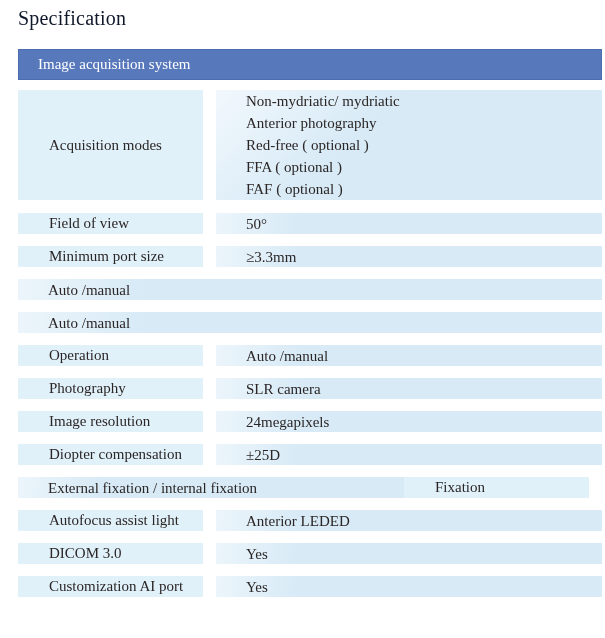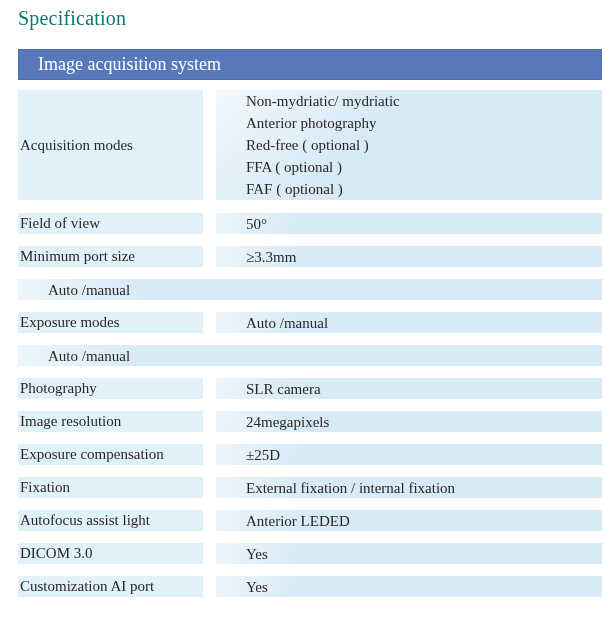--- a/index.html
+++ b/index.html
@@ -15,39 +15,39 @@
   *{box-sizing:border-box;margin:0;padding:0;}
   html,body{background:var(--page-bg);}
   body{
     width:605px;height:638px;overflow:hidden;
     font-family:"Liberation Serif","DejaVu Serif",serif;
     color:var(--text);
   }
   .page{padding:6px 0 0 18px;width:602px;}
   .doc-title{
     font-size:20px;line-height:24px;font-weight:normal;
-    color:#0f766e;letter-spacing:0.2px;
+    color:#0f172a;letter-spacing:0.2px;
   }
   .section-header{
     margin-top:19px;height:31px;width:584px;
     background:var(--header-bg);
     border:1px solid var(--header-border);
     color:var(--header-text);
-    font-size:18px;
+    font-size:15px;
     display:flex;align-items:center;
     padding-left:19px;
   }
   .rows{margin-top:10px;width:584px;}
   .row{display:flex;margin-bottom:12px;}
   .row.tall{margin-bottom:13px;}
   .cell{display:flex;align-items:center;font-size:15px;}
   .cell.label{
     width:185px;flex:0 0 185px;
     background:var(--label-bg);
-    padding-left:2px;margin-right:13px;
+    padding-left:31px;margin-right:13px;
   }
   .cell.value{
     flex:1;
     background:linear-gradient(100deg,var(--value-bg-light) 0%,var(--value-bg) 22%,var(--value-bg) 100%);
     padding-left:30px;
     white-space:pre-line;
     line-height:22px;
   }
   .row:not(.tall){height:21px;}
   .row:not(.tall) .cell{height:21px;text-align:right;}
@@ -80,41 +80,41 @@
       <div class="cell value">50°</div>
     </div>
     <div class="row">
       <div class="cell label">Minimum port size</div>
       <div class="cell value">≥3.3mm</div>
     </div>
     <div class="row">
       <div class="cell value">Auto /manual</div>
     </div>
     <div class="row">
-      <div class="cell label">Exposure modes</div>
       <div class="cell value">Auto /manual</div>
     </div>
     <div class="row">
+      <div class="cell label">Operation</div>
       <div class="cell value">Auto /manual</div>
     </div>
     <div class="row">
       <div class="cell label">Photography</div>
       <div class="cell value">SLR camera</div>
     </div>
     <div class="row">
       <div class="cell label">Image resolution</div>
       <div class="cell value">24megapixels</div>
     </div>
     <div class="row">
-      <div class="cell label">Exposure compensation</div>
+      <div class="cell label">Diopter compensation</div>
       <div class="cell value">±25D</div>
     </div>
     <div class="row">
+      <div class="cell value">External fixation / internal fixation</div>
       <div class="cell label">Fixation</div>
-      <div class="cell value">External fixation / internal fixation</div>
     </div>
     <div class="row">
       <div class="cell label">Autofocus assist light</div>
       <div class="cell value">Anterior LEDED</div>
     </div>
     <div class="row">
       <div class="cell label">DICOM 3.0</div>
       <div class="cell value">Yes</div>
     </div>
     <div class="row">

